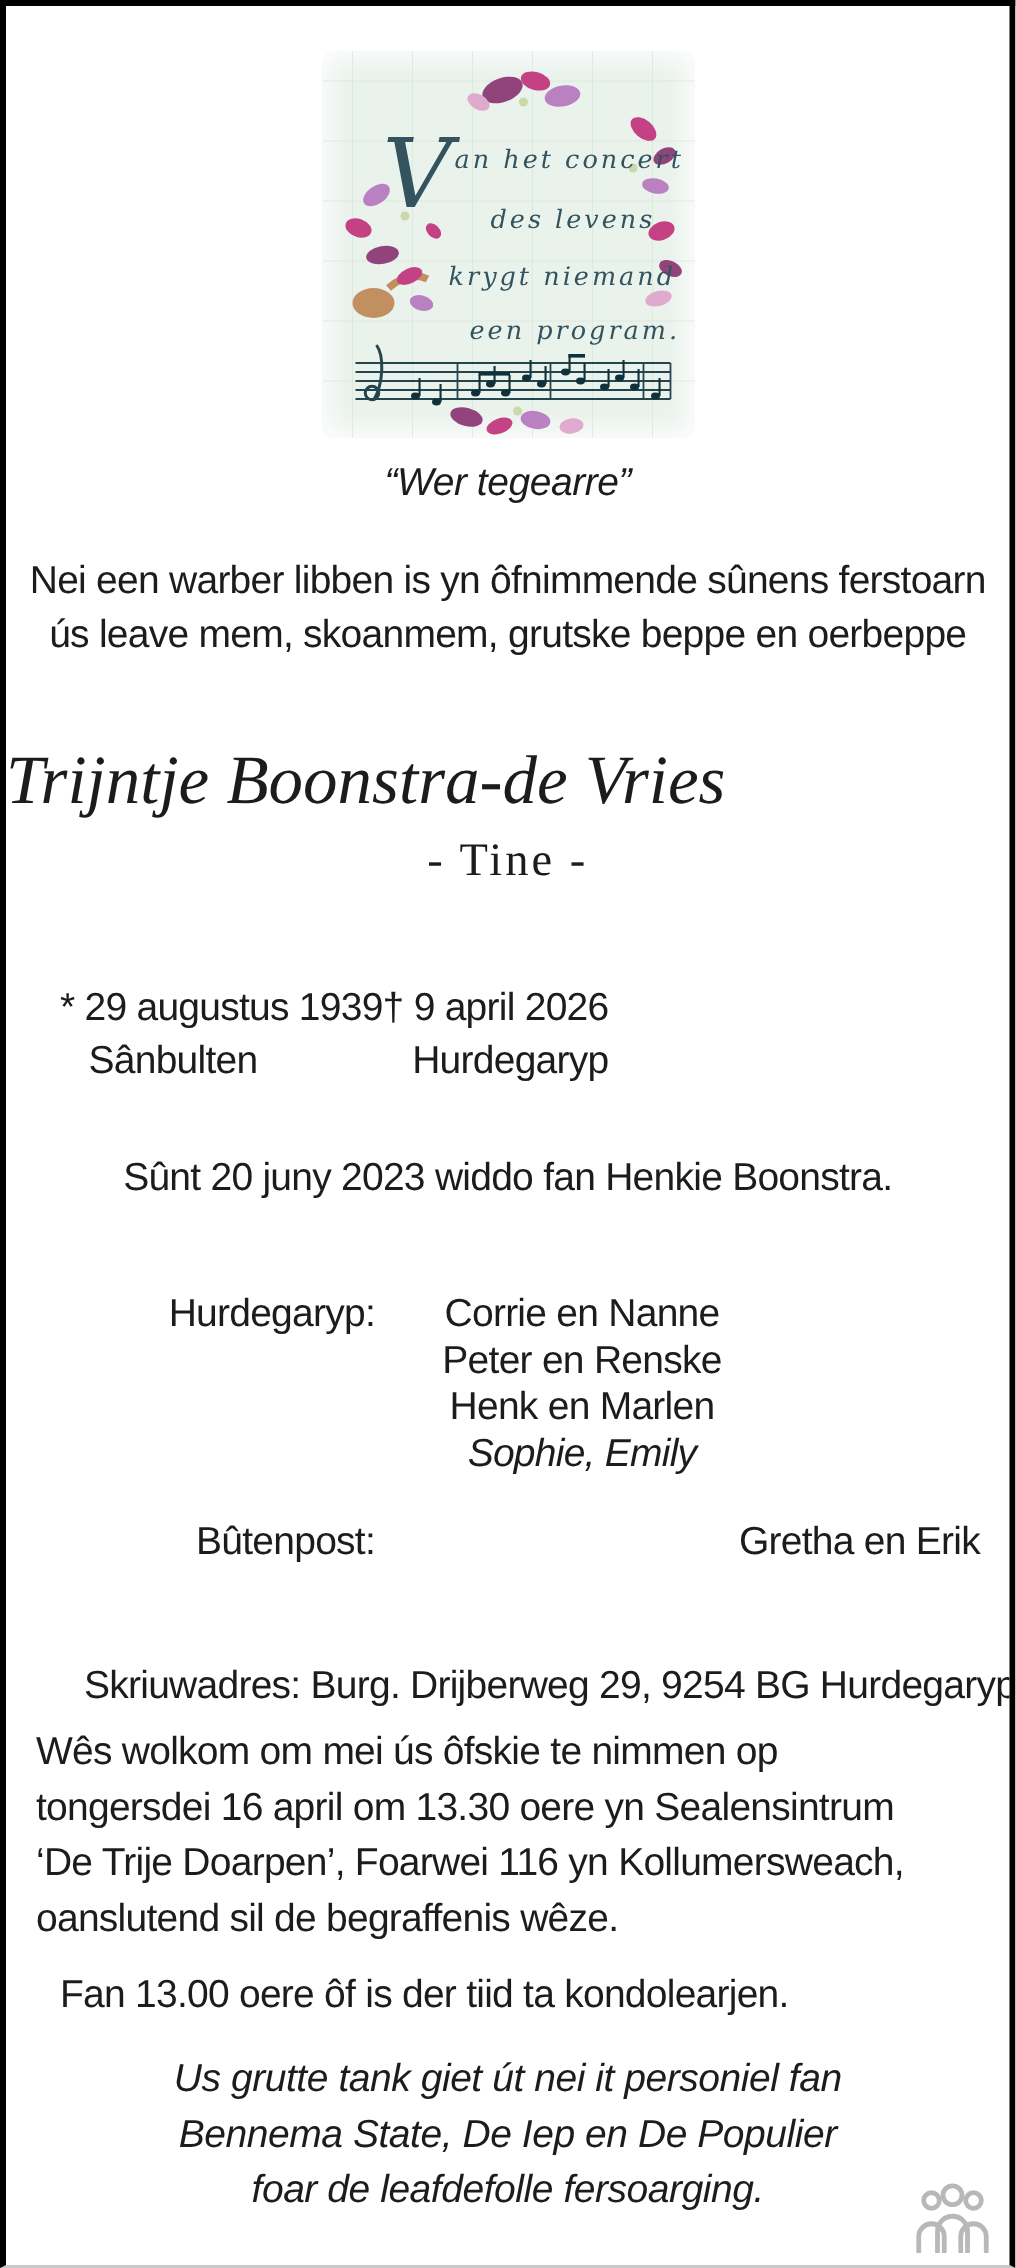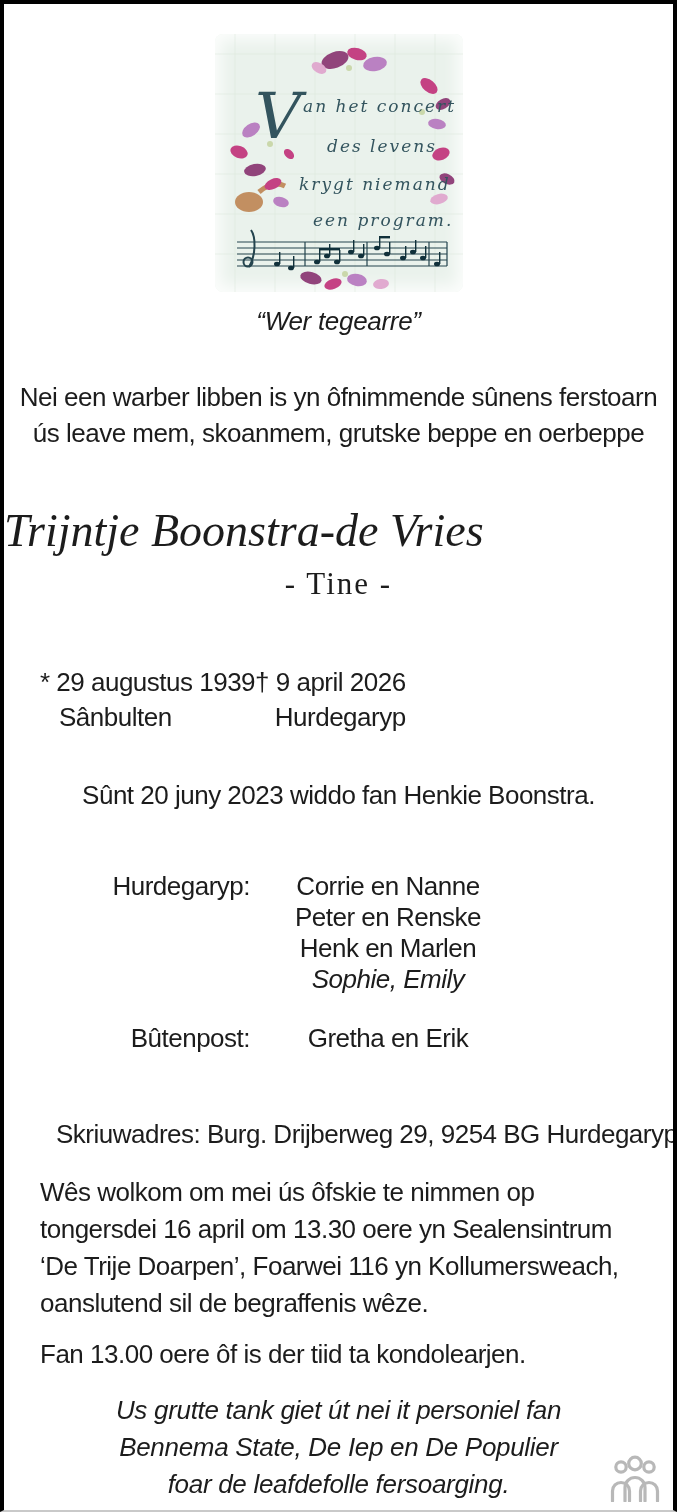--- a/index.html
+++ b/index.html
@@ -24,21 +24,21 @@
     overflow:hidden;
   }
   .caption{
     margin-top:12px;
     text-align:center;
     font-style:italic;
     font-size:26px;
     line-height:34px;
     letter-spacing:-0.3px;
   }
-  .intro{margin-top:41px;text-align:center;}
+  .intro{margin-top:30px;text-align:center;}
   .intro .line{font-size:26px;line-height:36px;letter-spacing:-0.5px;white-space:nowrap;}
   .name{
     margin-top:52px;
     text-align:left;
     font-family:"Liberation Serif", serif;
     font-style:italic;
     font-size:46px;
     line-height:56px;
     font-weight:400;
   }
@@ -63,30 +63,30 @@
   .dates .death{text-align:right;}
   .widow{
     margin-top:42px;
     text-align:center;
     font-size:26px;
     letter-spacing:-0.5px;
     line-height:36px;
   }
   .family{margin-top:58px;padding-left:36px;font-size:26px;letter-spacing:-0.5px;}
   .family-row{display:flex;}
-  .family-row + .family-row{margin-top:28px;}
+  .family-row + .family-row{margin-top:28px;justify-content:space-between;}
   .family-place{flex:0 0 210px;text-align:right;line-height:31px;white-space:nowrap;}
   .family-names{margin-left:38px;width:200px;text-align:center;line-height:31px;}
   .family-names .nline{white-space:nowrap;}
   .family-names .italic{font-style:italic;}
   .address{
     margin-top:62px;padding-left:52px;
     font-size:26px;letter-spacing:-0.5px;line-height:36px;white-space:nowrap;
   }
-  .service{margin-top:22px;padding-left:36px;}
+  .service{margin-top:8px;padding-left:20px;}
   .service .line{font-size:26px;letter-spacing:-0.5px;line-height:37px;white-space:nowrap;}
   .condolence{
     margin-top:14px;padding-left:36px;
     font-size:26px;letter-spacing:-0.5px;line-height:36px;white-space:nowrap;
   }
   .thanks{margin-top:20px;text-align:center;font-style:italic;}
   .thanks .line{font-size:26px;letter-spacing:-0.3px;line-height:37px;white-space:nowrap;}
   .publisher-icon{
     position:absolute;
     right:10px;bottom:8px;

